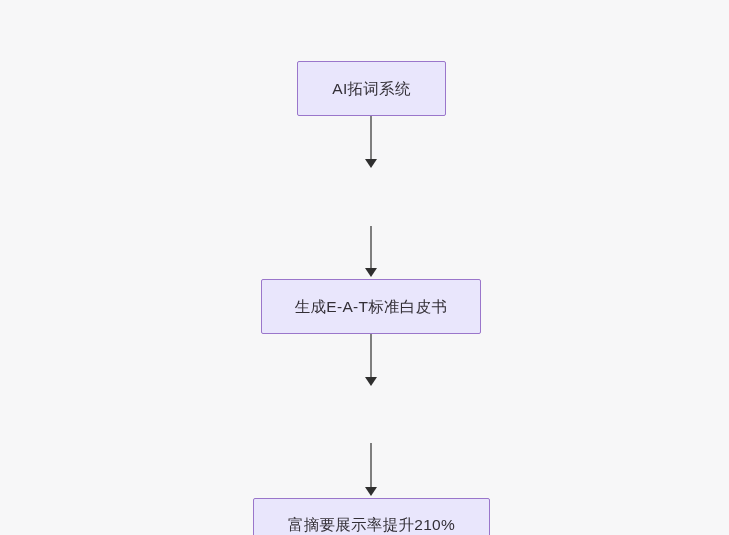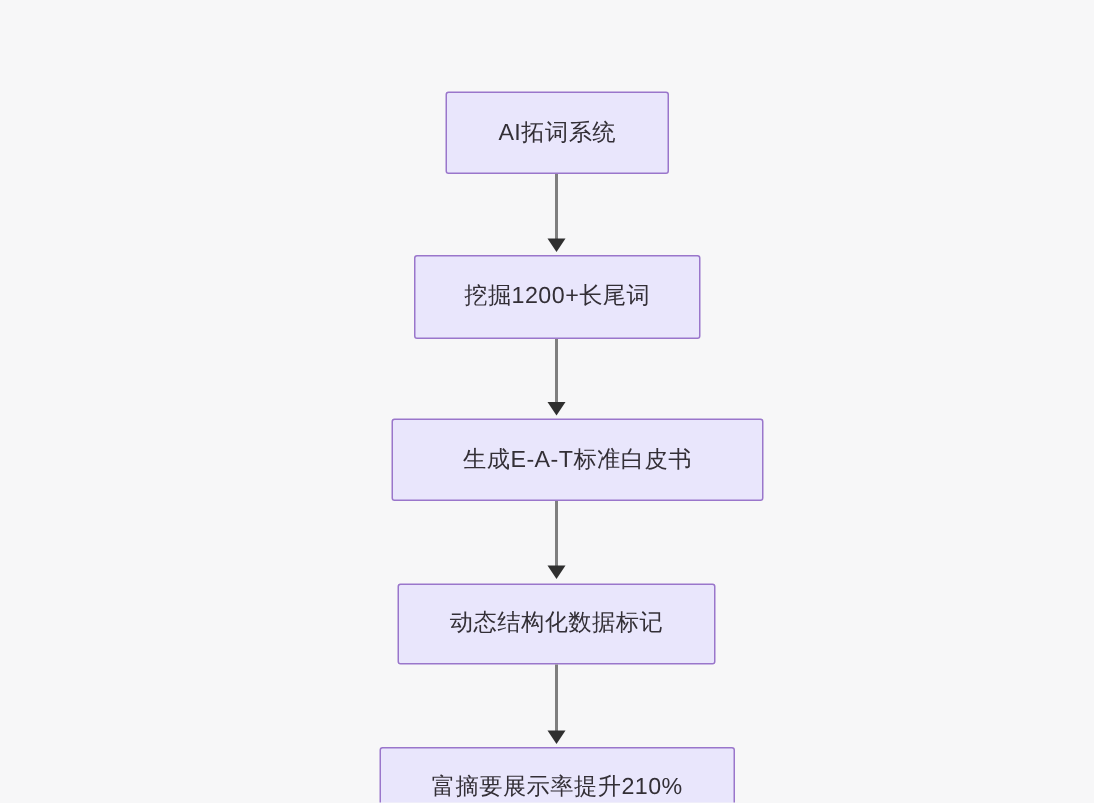--- a/index.html
+++ b/index.html
@@ -48,21 +48,21 @@
     width: 0;
     height: 0;
     border-left: 6px solid transparent;
     border-right: 6px solid transparent;
     border-top: 9px solid #2f2f2f;
   }
 
   
   #node-1 { left: 297px; top: 15px;  width: 149px; height: 55px; }
   #node-2 { left: 276px; top: 124px; width: 191px; height: 56px; }
-  #node-3 { left: 261px; top: 233px; width: 248px; height: 55px; text-align: center; }
+  #node-3 { left: 261px; top: 233px; width: 220px; height: 55px; text-align: center; }
   #node-4 { left: 265px; top: 343px; width: 212px; height: 54px; }
   #node-5 { left: 253px; top: 452px; width: 237px; height: 53px; }
 
   
   #edge-1 { left: 370px; top: 70px;  height: 46px; }
   #edge-2 { left: 370px; top: 180px; height: 44px; }
   #edge-3 { left: 370px; top: 288px; height: 46px; }
   #edge-4 { left: 370px; top: 397px; height: 46px; }
 
   #arrow-1 { left: 365px; top: 113px; }
@@ -75,37 +75,31 @@
 
 <div id="flowchart">
 
   <div class="node" id="node-1">
     <span class="node-label">AI拓词系统</span>
   </div>
 
   <div class="edge" id="edge-1"></div>
   <div class="arrowhead" id="arrow-1"></div>
 
-  <div class="node" id="node-2">
-    <span class="node-label">挖掘1200+长尾词</span>
-  </div>
 
   <div class="edge" id="edge-2"></div>
   <div class="arrowhead" id="arrow-2"></div>
 
   <div class="node" id="node-3">
     <span class="node-label">生成E-A-T标准白皮书</span>
   </div>
 
   <div class="edge" id="edge-3"></div>
   <div class="arrowhead" id="arrow-3"></div>
 
-  <div class="node" id="node-4">
-    <span class="node-label">动态结构化数据标记</span>
-  </div>
 
   <div class="edge" id="edge-4"></div>
   <div class="arrowhead" id="arrow-4"></div>
 
   <div class="node" id="node-5">
     <span class="node-label">富摘要展示率提升210%</span>
   </div>
 
 </div>
 

